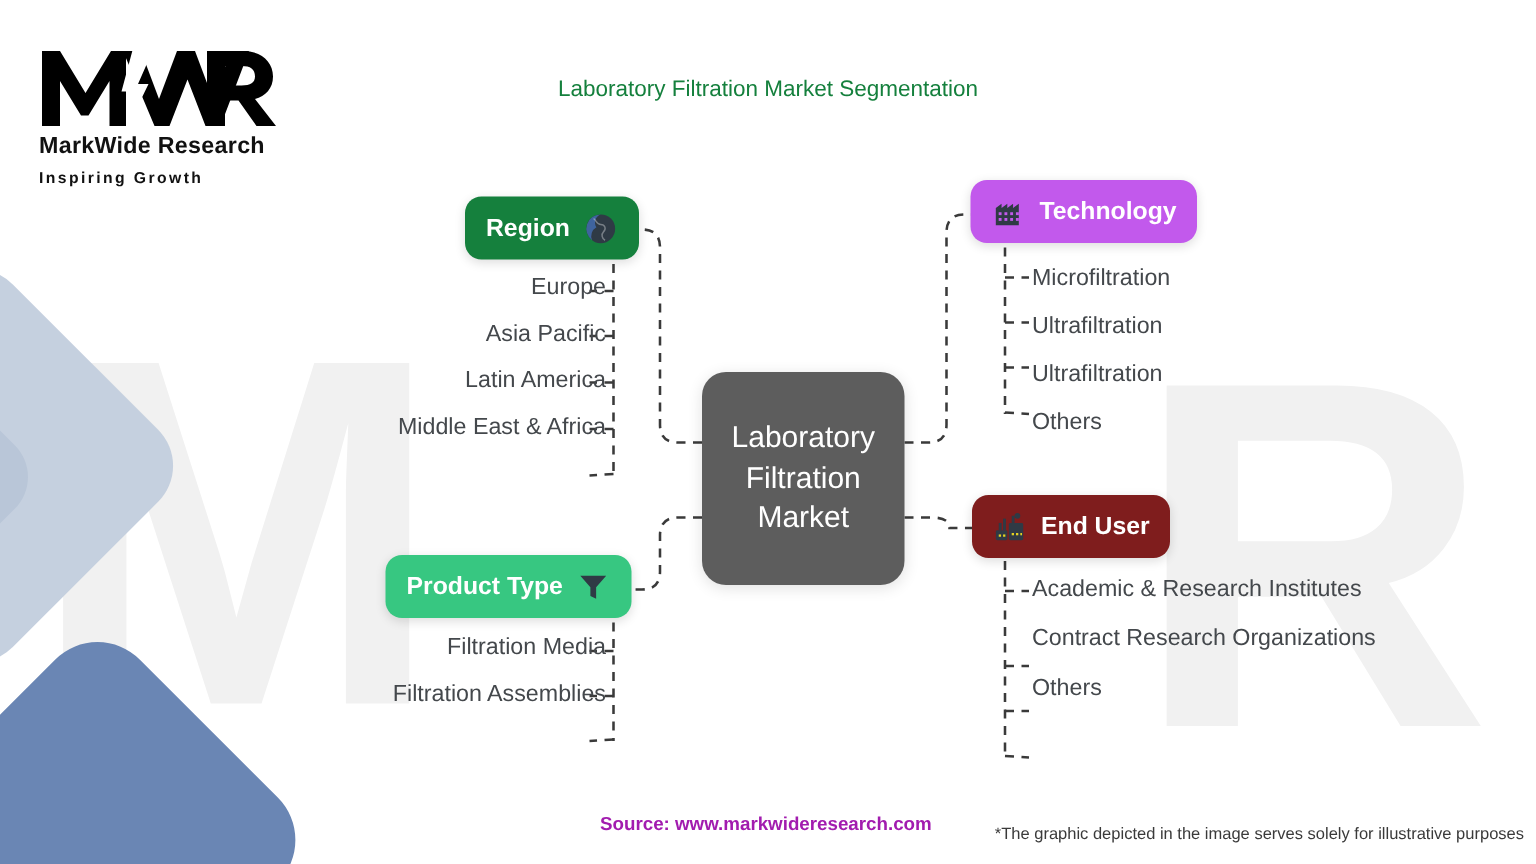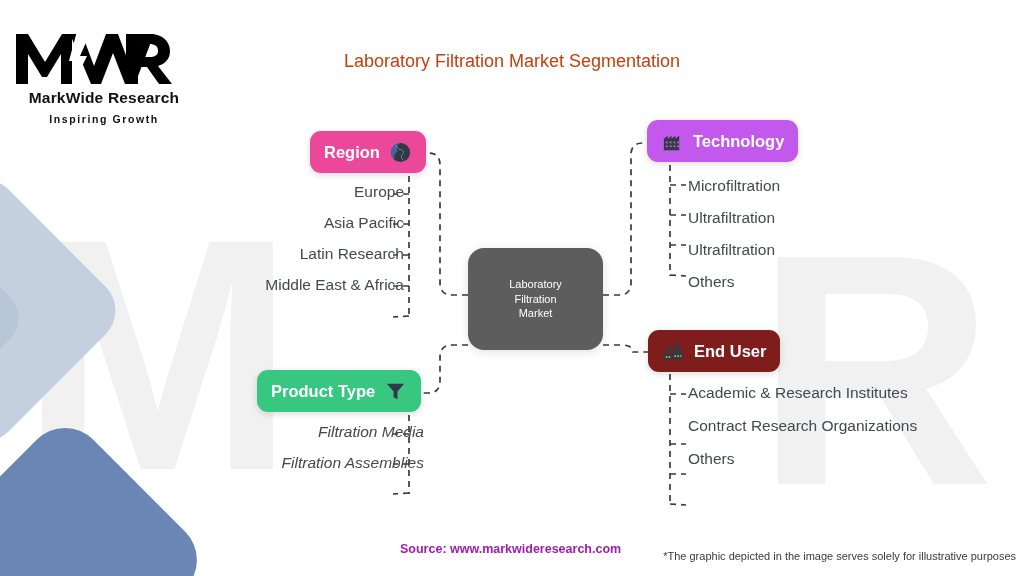--- a/index.html
+++ b/index.html
@@ -59,24 +59,24 @@
     width: 210px;
     height: 210px;
     background: #6a86b4;
     border-radius: 40px;
     transform: rotate(45deg);
   }
 
   
   .logo {
     position: absolute;
-    left: 14px;
+    left: 26px;
     top: 28px;
     width: 180px;
-    text-align: center;
+    text-align: left;
   }
   .logo-mark { display:block; }
   .logo-name {
     font-size: 15.5px;
     font-weight: 700;
     color: #111111;
     letter-spacing: .2px;
     margin-top: 1px;
   }
   .logo-tag {
@@ -85,40 +85,40 @@
     color: #111111;
     letter-spacing: 1.6px;
     margin-top: 6px;
   }
 
   .page-title {
     position: absolute;
     left: 0; right: 0;
     top: 51px;
     text-align: center;
-    font-size: 18px;
-    color: #c2410c;
+    font-size: 15px;
+    color: #15803d;
     font-weight: 400;
   }
 
   
   .center-node {
     position: absolute;
     left: 468px;
     top: 248px;
     width: 135px;
-    height: 102px;
+    height: 142px;
     background: #5d5d5d;
     border-radius: 16px;
     color: #ffffff;
     display: flex;
     align-items: center;
     justify-content: center;
     text-align: center;
-    font-size: 11px;
+    font-size: 20px;
     line-height: 1.33;
     font-weight: 500;
     box-shadow: 0 2px 10px rgba(0,0,0,.12);
   }
 
   
   .badge {
     position: absolute;
     display: inline-flex;
     align-items: center;
@@ -127,42 +127,42 @@
     padding: 0 14px;
     border-radius: 11px;
     color: #ffffff;
     font-size: 16.5px;
     font-weight: 700;
     white-space: nowrap;
     box-shadow: 0 2px 7px rgba(0,0,0,.14);
   }
   .badge .bi { display: inline-flex; align-items: center; }
 
-  #badge-region     { left: 310px; top: 131px; background: #ec4899; }
+  #badge-region     { left: 310px; top: 131px; background: #15803d; }
   #badge-technology { left: 647px; top: 120px; background: #c259ec; }
   #badge-product    { left: 257px; top: 370px; background: #37c781; justify-content: flex-end; }
   #badge-enduser    { left: 648px; top: 330px; background: #7f1d1d; text-align: center; }
 
   
   .leaf-list { position: absolute; }
   .leaf {
     display: flex;
     align-items: flex-start;
     font-size: 15.5px;
     color: #44484c;
     line-height: 1.3;
   }
   .leaf-right { justify-content: flex-end; text-align: right; }
   .leaf-left  { justify-content: flex-start; text-align: left; }
   .leaf-text { display: block; }
 
   #list-region   { right: 620px; top: 182px; width: 300px; }
   #list-region .leaf { margin-bottom: 11px; }
 
-  #list-product  { right: 600px; top: 422px; width: 300px; font-style: italic; }
+  #list-product  { right: 620px; top: 422px; width: 300px; }
   #list-product .leaf { margin-bottom: 11px; }
 
   #list-technology { left: 688px; top: 176px; width: 320px; }
   #list-technology .leaf { margin-bottom: 12px; }
 
   #list-enduser  { left: 688px; top: 383px; width: 330px; }
   #list-enduser .leaf { margin-bottom: 13px; }
 
   
   .source-note {
@@ -271,21 +271,21 @@
     </span>
   </div>
   <div class="leaf-list" id="list-region">
     <div class="leaf leaf-right">
         <span class="leaf-text">Europe</span>
       </div>
     <div class="leaf leaf-right">
         <span class="leaf-text">Asia Pacific</span>
       </div>
     <div class="leaf leaf-right">
-        <span class="leaf-text">Latin Research</span>
+        <span class="leaf-text">Latin America</span>
       </div>
     <div class="leaf leaf-right">
         <span class="leaf-text">Middle East &amp; Africa</span>
       </div>
   </div>
 
   <div class="badge" id="badge-technology">
     <span class="bi">
       <svg width="23" height="23" viewBox="0 0 24 24">
         <path d="M3 21V9l4-3v3l4-3v3l4-3v3l4-3v15z" fill="#2f3a45"></path>

